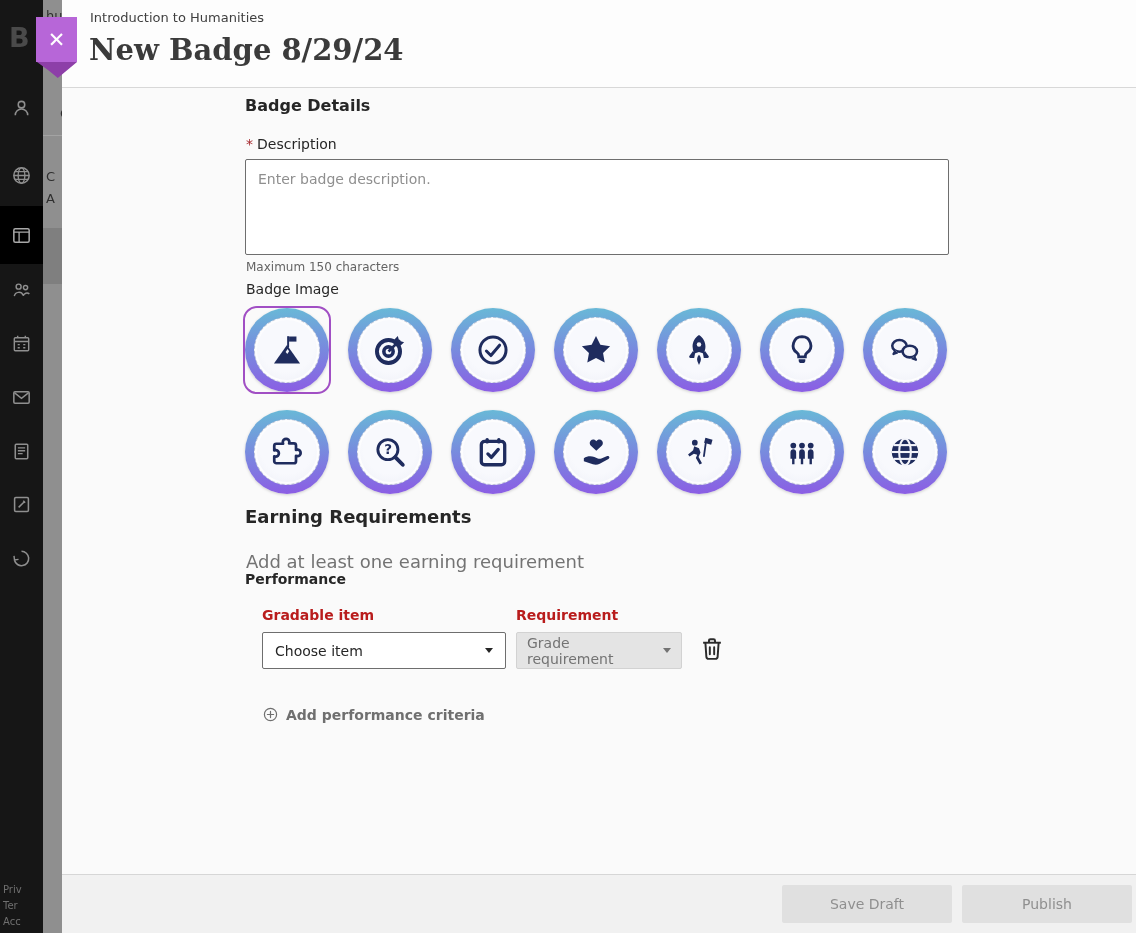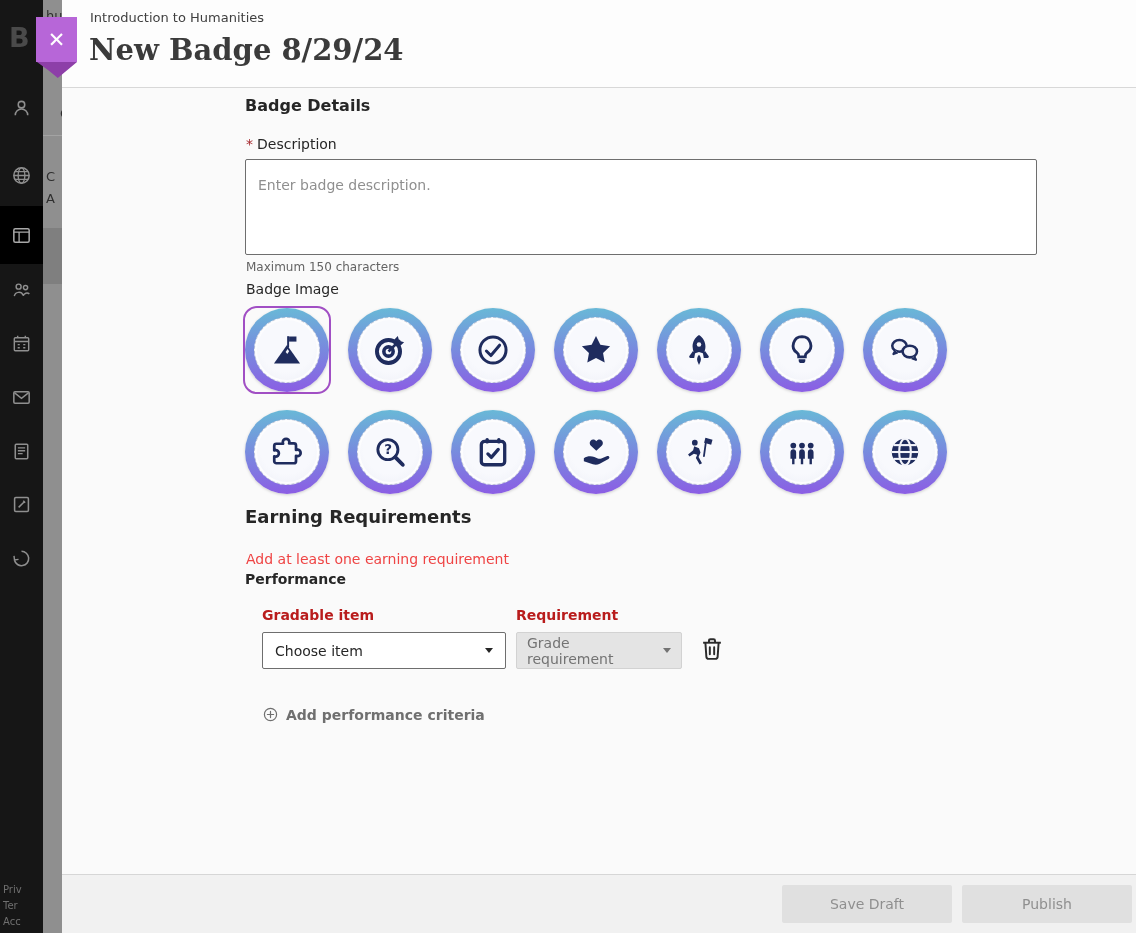--- a/index.html
+++ b/index.html
@@ -35,40 +35,40 @@
   .close-btn { position:absolute; left:36px; top:17px; width:41px; height:45px; background:#b766d8; border:none; cursor:pointer; z-index:5; display:flex; align-items:center; justify-content:center; }
   .close-x { color:#fff; font-size:21px; line-height:1; }
   .close-fold { position:absolute; left:37px; top:62px; width:40px; height:16px; background:#8d3fa8; clip-path:polygon(0 0,100% 0,52% 100%,30% 55%); z-index:4; }
 
   
   .h-section { position:absolute; font-weight:700; color:#262626; }
   #badge-details-heading { left:183px; top:96px; font-size:16px; }
   .field-label { position:absolute; left:184px; font-size:14px; color:#262626; }
   #desc-label { top:136px; }
   .req-star { color:#a4262c; margin-right:4px; }
-  #desc-textarea { position:absolute; left:183px; top:159px; width:792px; height:96px; border:1px solid #6e6e6e; border-radius:2px;
-                   background:#fff; resize:none; padding:17px 12px; font-family:inherit; font-size:14px; color:#262626; }
+  #desc-textarea { position:absolute; left:183px; top:159px; width:704px; height:96px; border:1px solid #6e6e6e; border-radius:2px;
+                   background:#fff; resize:none; padding:11px 12px; font-family:inherit; font-size:14px; color:#262626; }
   #desc-textarea::placeholder { color:#8f8f8f; }
   #desc-helper { position:absolute; left:184px; top:260px; font-size:12px; color:#636363; }
   #badge-image-label { top:281px; }
 
   #badge-grid { position:absolute; left:183px; top:308px; width:704px; display:flex; flex-wrap:wrap; column-gap:19px; row-gap:18px; }
   .badge-slot { width:84px; height:84px; border-radius:12px; cursor:pointer; }
   .badge-slot.selected { outline:2px solid #a14fc4; outline-offset:0px; }
   .badge-ring { width:84px; height:84px; border-radius:50%;
                 background:linear-gradient(178deg,#69b8d7 2%,#7a85df 55%,#8b5ee4 98%);
                 display:flex; align-items:center; justify-content:center; box-shadow:0 1px 3px rgba(0,0,0,.18); }
   .badge-inner { width:66px; height:66px; border-radius:50%; background:radial-gradient(circle at 50% 42%,#f8f9fd 55%,#ecEEf6 100%);
                  background-color:#f3f4fa; border:1px dashed #c6cbd9; display:flex; align-items:center; justify-content:center;
                  box-shadow:inset 0 0 0 2px #fdfdfe; }
   .badge-inner svg { width:36px; height:36px; color:#1f2c5e; }
   svg text { font-family:"DejaVu Sans",sans-serif; }
 
   #earning-heading { left:183px; top:506px; font-size:18px; }
-  #earning-helper { position:absolute; left:184px; top:551px; font-size:14px; color:#ef4444; }
+  #earning-helper { position:absolute; left:184px; top:551px; font-size:18px; color:#737373; }
   #performance-heading { left:183px; top:571px; font-size:14px; }
   .ctl-label { position:absolute; top:607px; font-size:14px; font-weight:700; color:#b91c1c; }
   #gradable-label { left:200px; }
   #requirement-label { left:454px; }
   .dropdown { position:absolute; top:632px; height:37px; display:flex; align-items:center; justify-content:space-between;
               font-size:14px; cursor:pointer; }
   #gradable-select { left:200px; width:244px; background:#fff; border:1px solid #6e6e6e; border-radius:2px; color:#262626; padding:0 12px; }
   #requirement-select { left:454px; width:166px; background:#e4e4e4; border:1px solid #d2d2d2; border-radius:2px; color:#737373; padding:0 10px; }
   .caret { width:0; height:0; border-left:4.5px solid transparent; border-right:4.5px solid transparent; border-top:5.5px solid currentColor; margin-left:8px; }
   #trash-button { position:absolute; left:636px; top:635px; width:28px; height:30px; background:none; border:none; cursor:pointer; color:#2b2b2b; }

